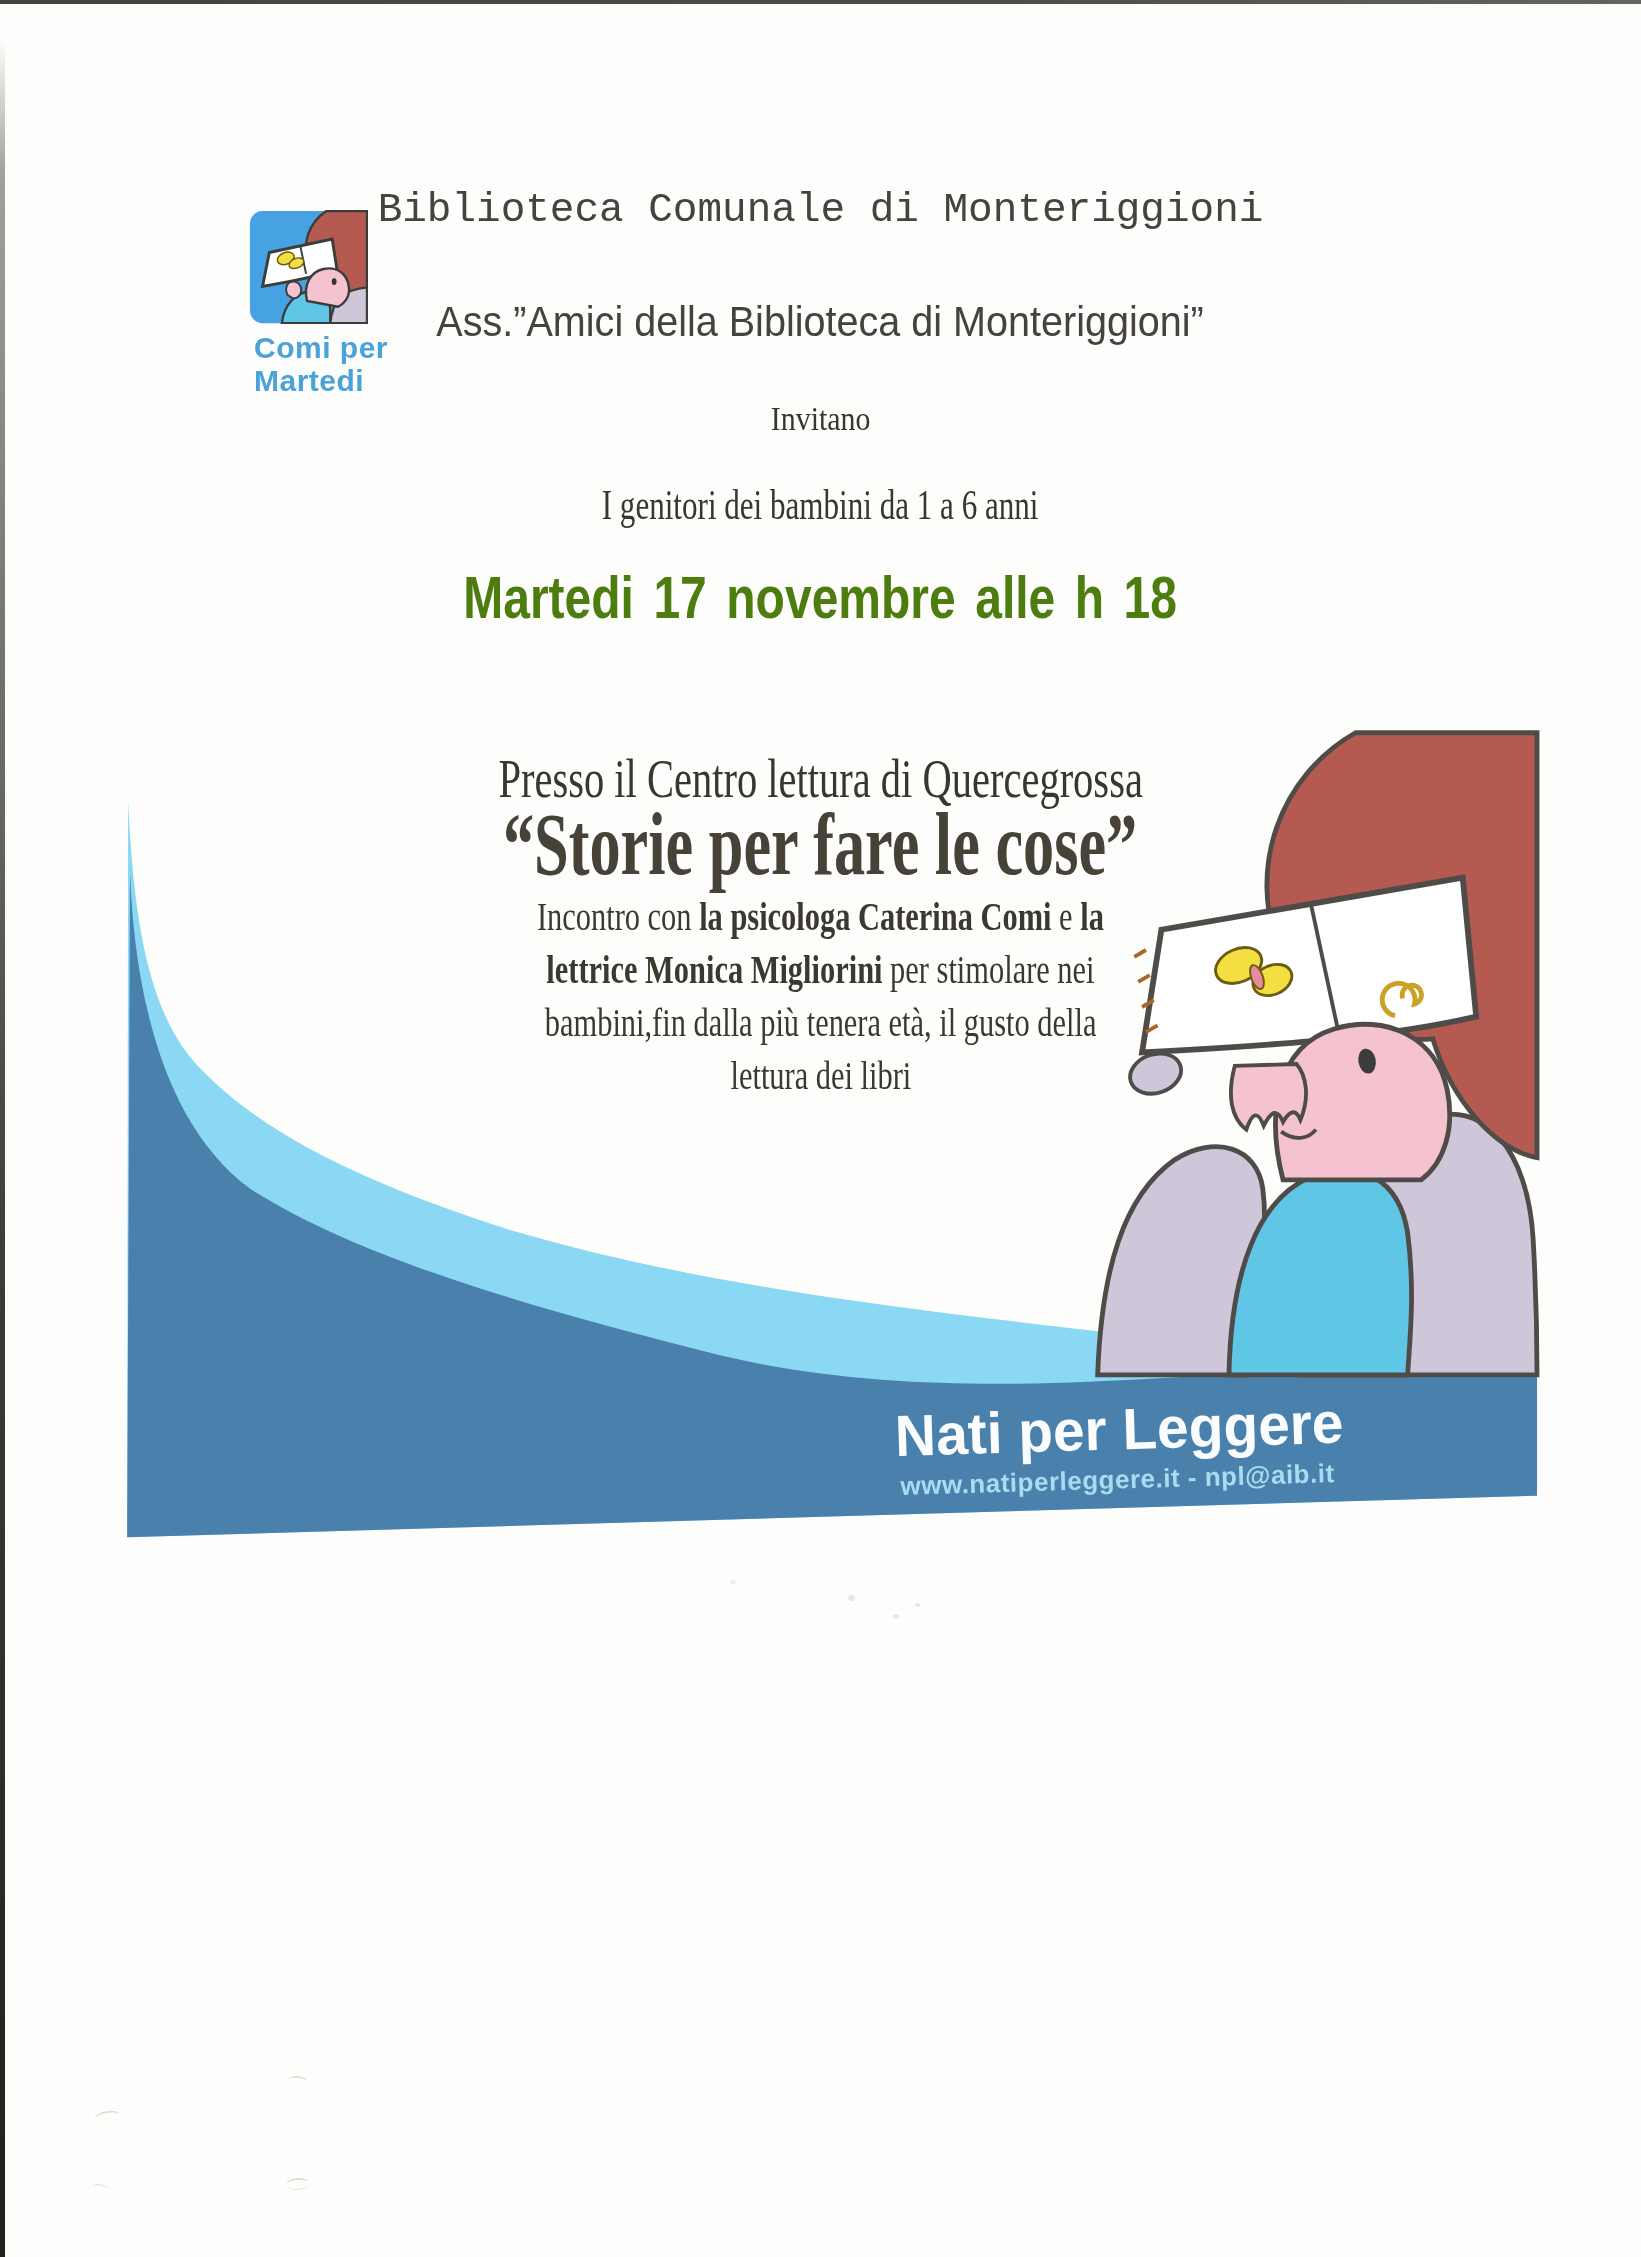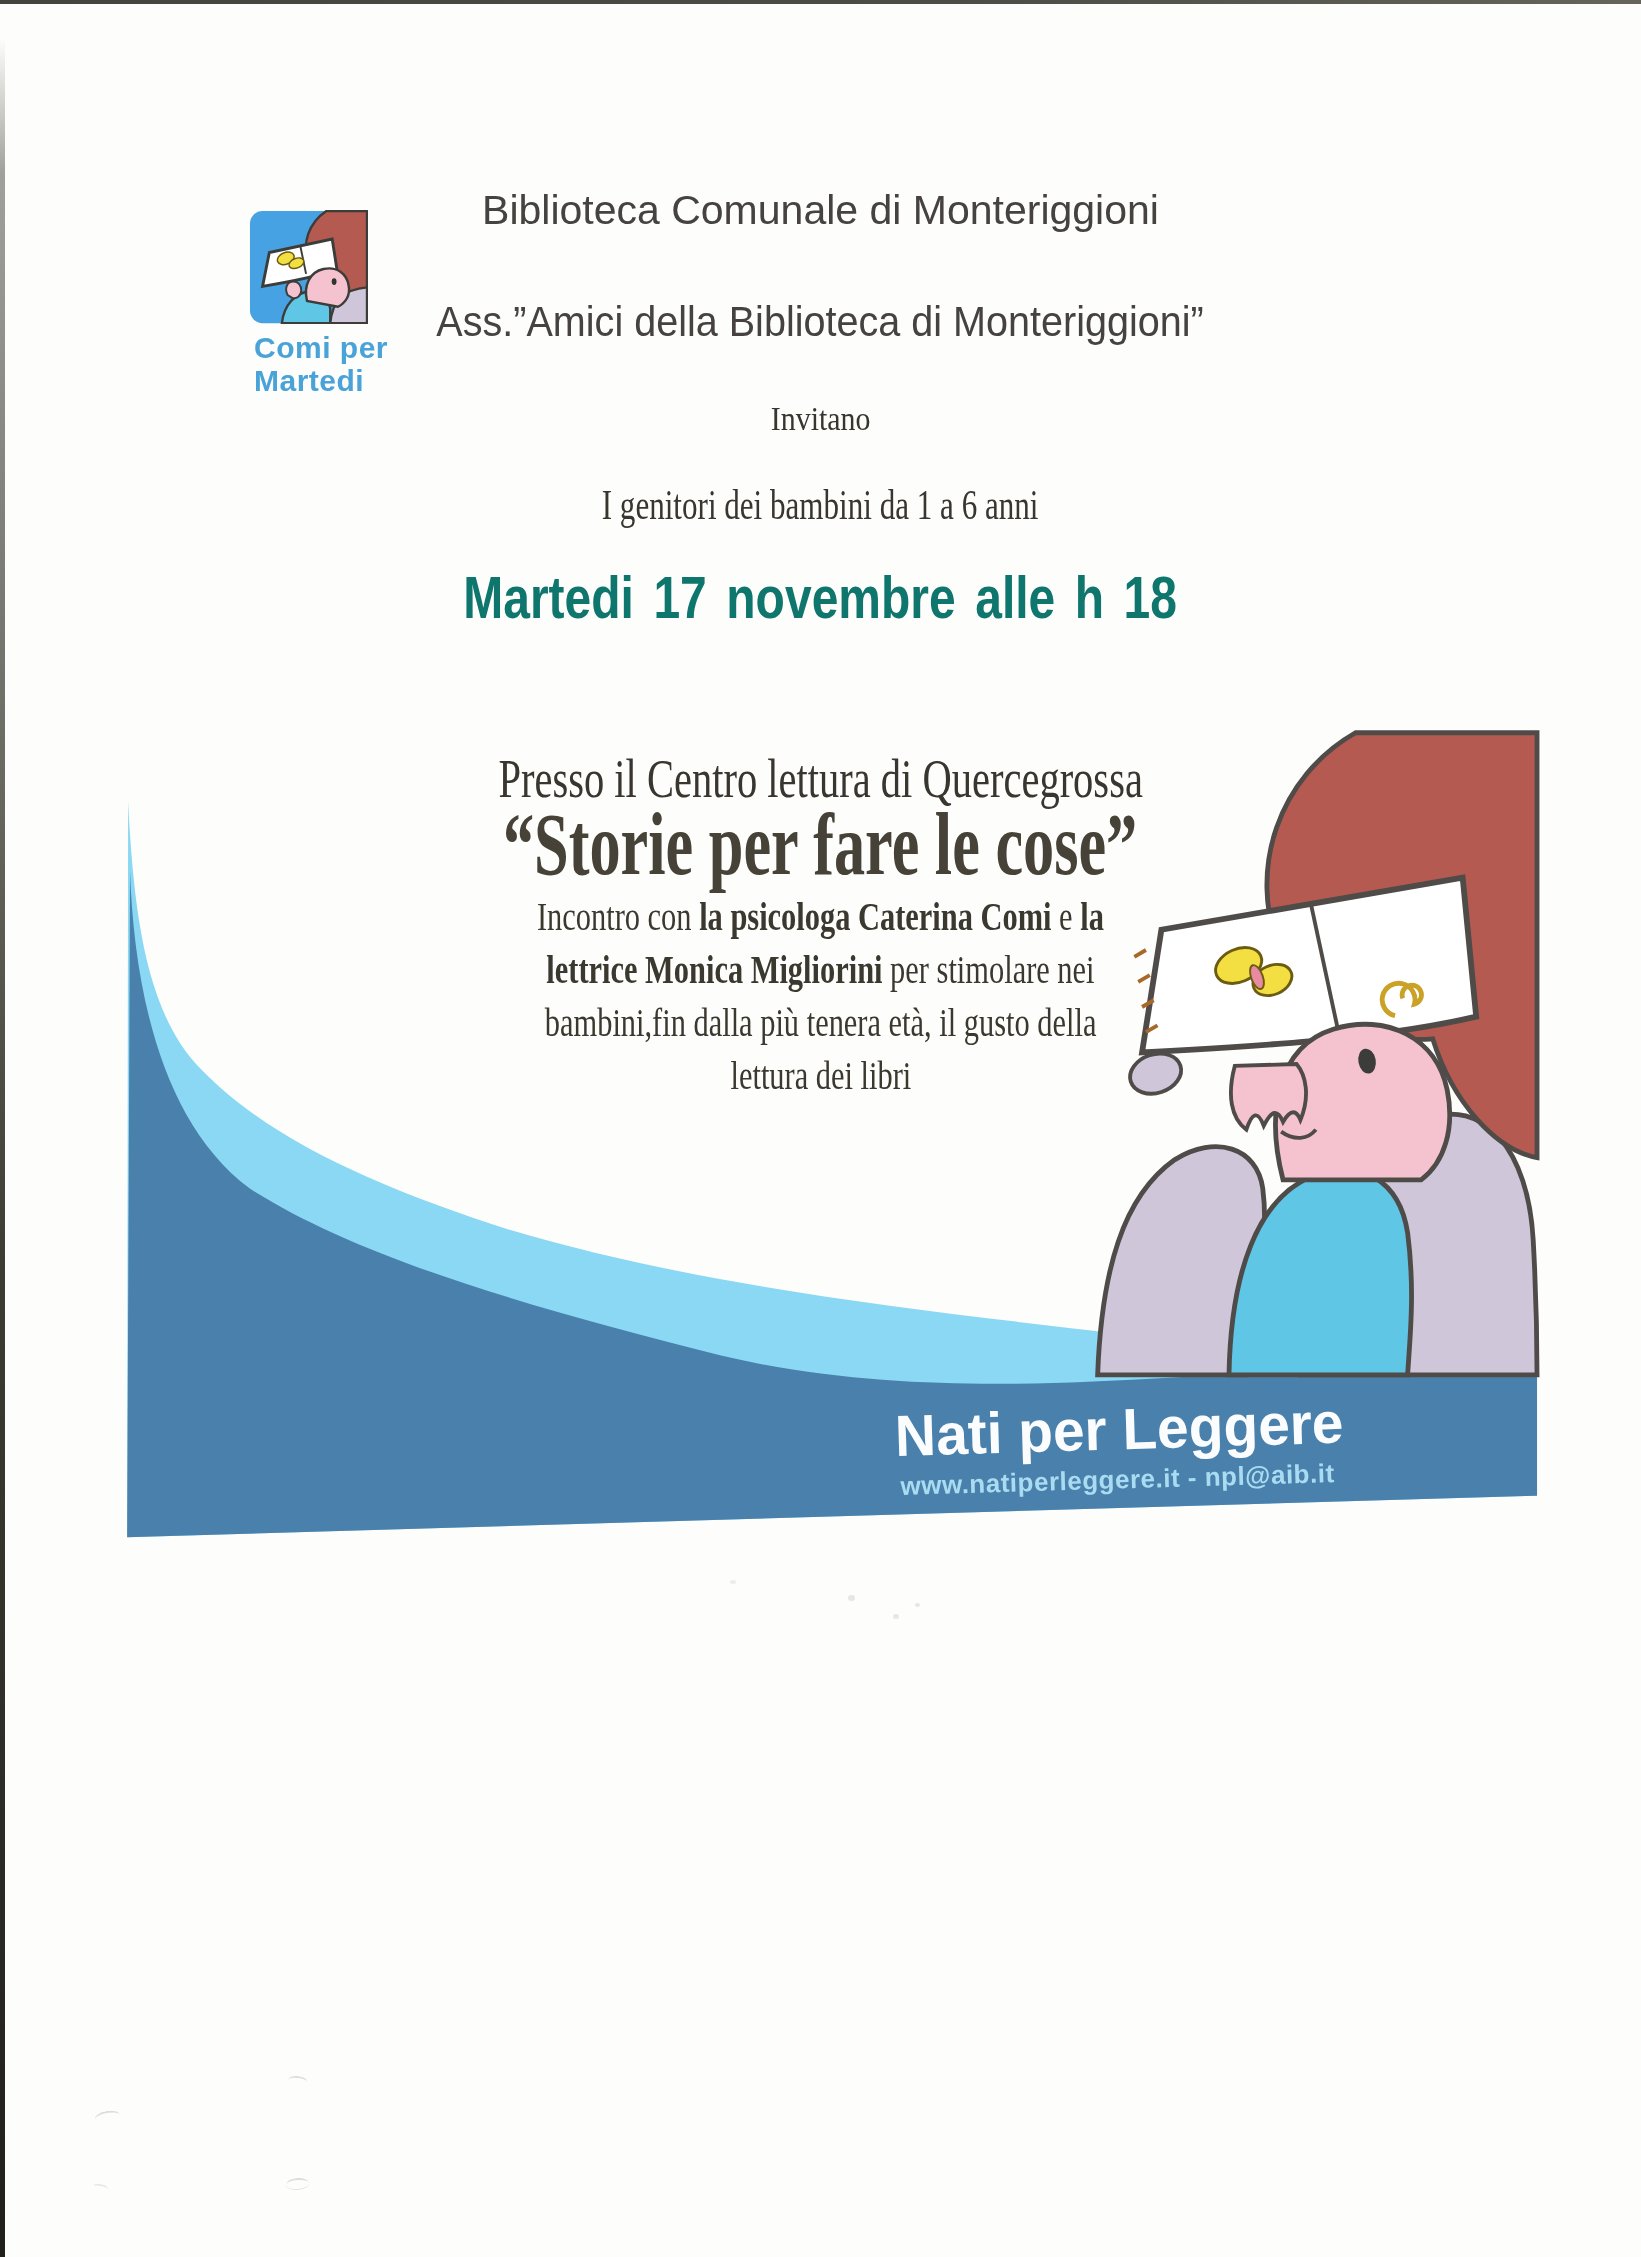--- a/index.html
+++ b/index.html
@@ -12,28 +12,28 @@
         background:linear-gradient(180deg,rgba(70,70,62,0) 0%,rgba(70,70,62,.5) 6%,#3c3c34 55%,#201f1b 100%);}
   
   .logo-box{position:absolute;left:249px;top:210px;width:119px;height:114px;}
   .logo-text{position:absolute;left:254px;top:331px;width:193px;
         font-weight:bold;font-size:30px;line-height:33px;letter-spacing:0.5px;color:#49a3d8;}
   
   .cline{position:absolute;left:0;width:1641px;text-align:center;white-space:nowrap;}
   .cline>span{display:inline-block;transform-origin:center top;}
   .sans{font-family:"Liberation Sans",sans-serif;color:#454240;}
   .serif{font-family:"Liberation Serif",serif;color:#393630;}
-  .h-org1{top:187px;font-size:41px;}
+  .h-org1{top:187px;font-size:41px;font-family:Liberation Mono, monospace;}
   .h-org2{top:297px;font-size:43px;}
   .h-org2>span{transform:scaleX(.92);}
   .h-invito{top:400px;font-size:34px;}
   .h-invito>span{transform:scaleX(.88);}
   .h-aud{top:481px;font-size:42px;}
   .h-aud>span{transform:scaleX(.74);}
-  .h-date{top:563px;font-size:60px;font-weight:bold;color:#0f766e;word-spacing:7.7px;}
+  .h-date{top:563px;font-size:60px;font-weight:bold;color:#4d7c0f;word-spacing:7.7px;}
   .h-date>span{transform:scaleX(.8);}
   .h-loc{top:748px;font-size:54px;}
   .h-loc>span{transform:scaleX(.75);}
   .h-event{top:798px;font-size:89px;font-weight:bold;color:#474238;line-height:92px;}
   .h-event>span{transform:scaleX(.7);}
   .para{position:absolute;left:0;top:894px;width:1297px;}
   .para .pline{width:1641px;text-align:center;white-space:nowrap;height:53px;
         font-family:"Liberation Serif",serif;font-size:39px;color:#3b382f;}
   .para .pline>span{display:inline-block;transform:scaleX(.78);transform-origin:center top;}
   .b{font-weight:bold;}

